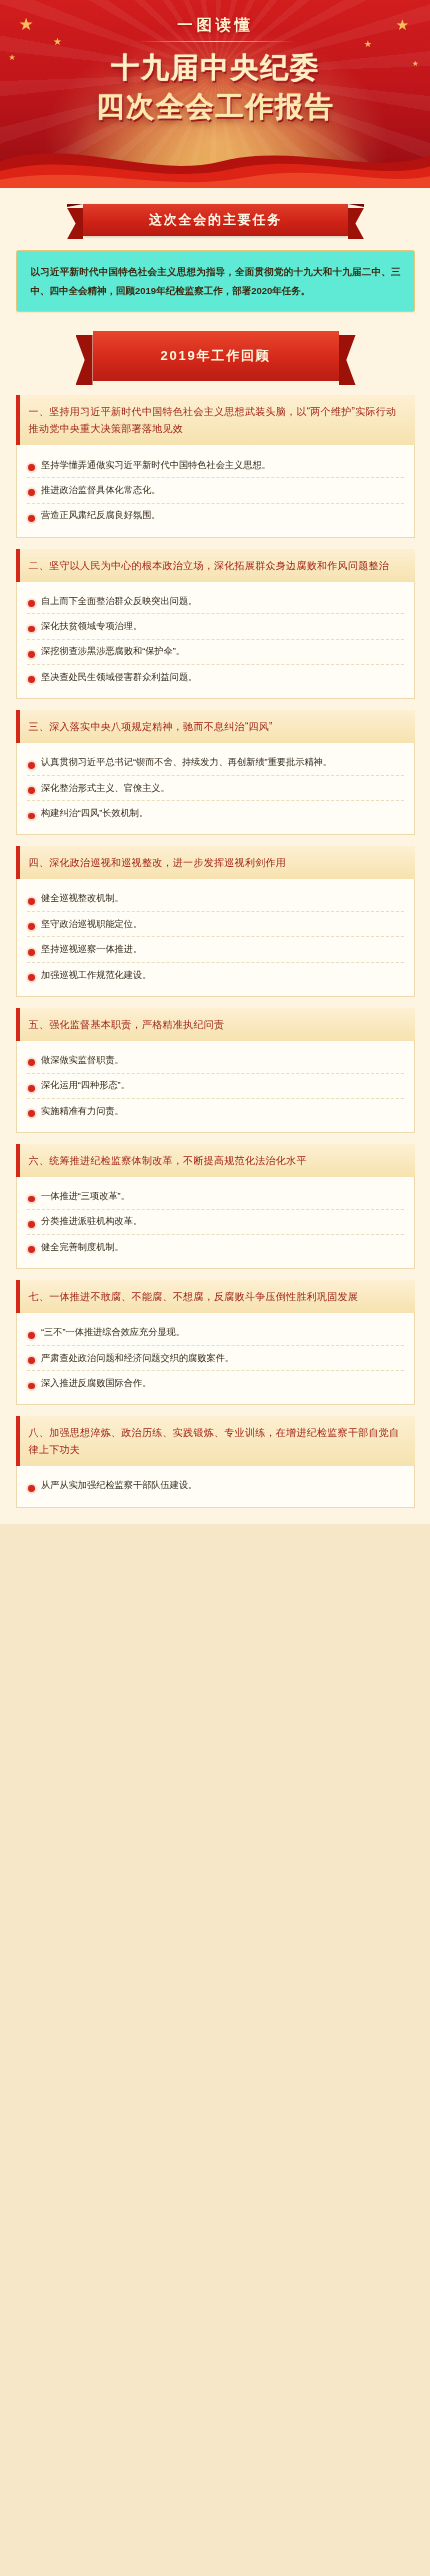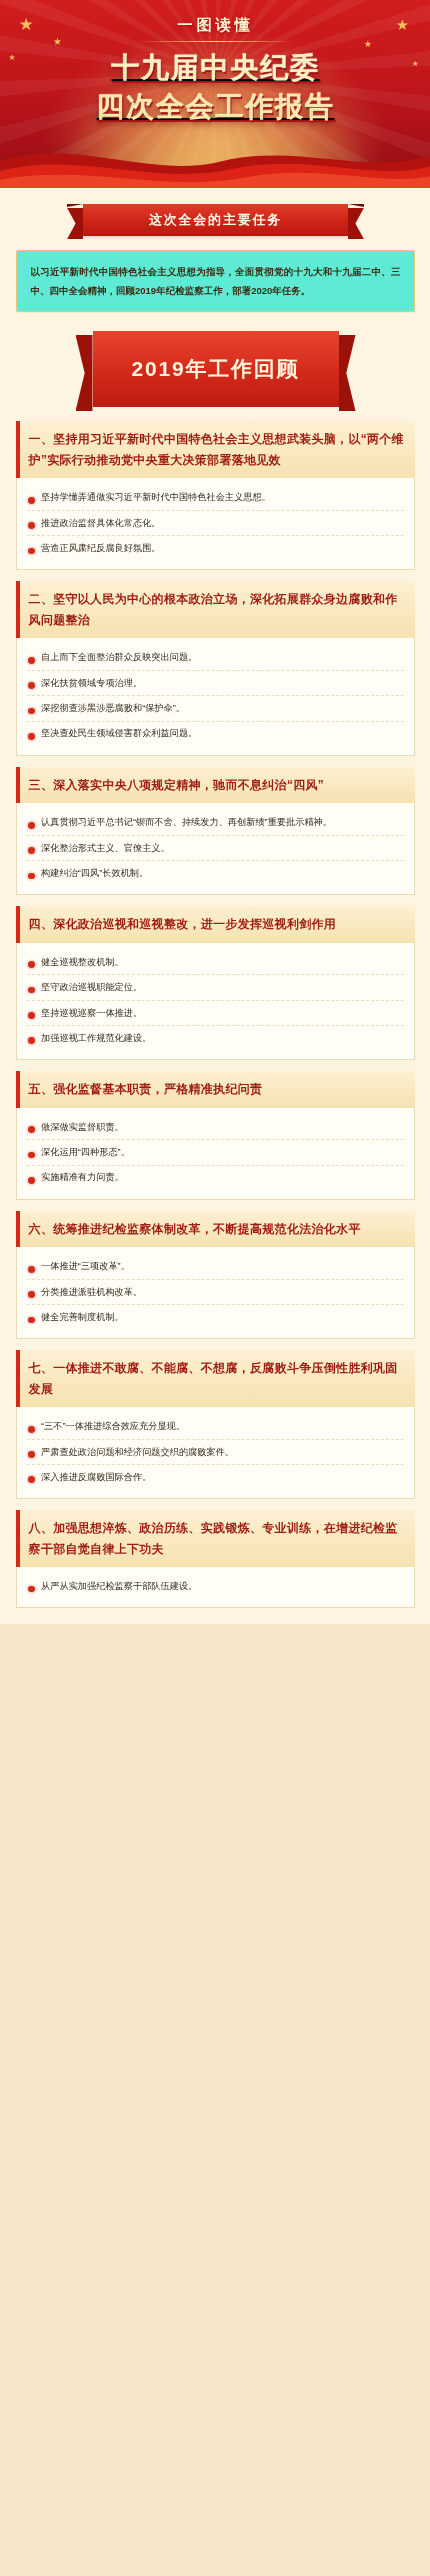--- a/index.html
+++ b/index.html
@@ -36,21 +36,21 @@
   .star {
     position:absolute; color:#ffd966; font-size:13.5px; opacity:.85;
   }
   .star.s1{ left:18.5px; top:13.5px; font-size:17px;}
   .star.s2{ left:53px; top:36px; font-size:9.9px;}
   .star.s3{ left:8.6px; top:53px; font-size:8px;}
   .star.s4{ right:22px; top:16px; font-size:14.8px;}
   .star.s5{ right:59px; top:38px; font-size:9.2px;}
   .star.s6{ right:12.3px; top:59px; font-size:7.4px;}
 
-  .hero-inner { position:relative; z-index:3; text-align:center; padding-top:14.8px;text-decoration:underline;}
+  .hero-inner { position:relative; z-index:3; text-align:center; padding-top:14.8px;}
   .kicker {
     display:inline-block;
     color:#fff4cf;
     font-size:15.4px;
     letter-spacing:3.7px;
     font-weight:bold;
     text-shadow:0 1.2px 2.5px rgba(120,0,0,.6);
   }
   .kicker-rule {
     width:160px; height:1.2px; margin:4.9px auto 8.6px;
@@ -121,39 +121,39 @@
     color:#3b2a10;
     text-align:justify;
     font-weight:bold;
     box-shadow:0 0.6px 0 #f0dcae;
   }
 
   
   .year-banner-wrap{ text-align:center; padding:13.5px 0 3.7px;}
   .year-banner{
     position:relative; display:inline-block; min-width:246px;
-    padding:24px 34px;
+    padding:16px 34px;
     background:linear-gradient(180deg,#e8452c 0%, #d4291a 55%, #ba1d12 100%);
-    color:#fff6dc; font-size:21px; font-weight:bold; letter-spacing:1.8px;
+    color:#fff6dc; font-size:13px; font-weight:bold; letter-spacing:1.8px;
   }
   .year-banner:before, .year-banner:after{
     content:""; position:absolute; top:4.3px; width:17px; height:100%; background:#9c1209;
   }
   .year-banner:before{ left:-17px; clip-path:polygon(0 0,100% 0,100% 100%,0 100%,9.2px 50%);}
   .year-banner:after{ right:-17px; clip-path:polygon(0 0,100% 0,calc(100% - 9.2px) 50%,100% 100%,0 100%);}
 
   
   .item { margin:11px 16px 0; }
   .item-head {
     background:linear-gradient(180deg,#fdf0d2 0%, #f6e2b0 100%);
     border-left:4.3px solid #d4291a;
     padding:8px 9.9px 8px 8.6px;
     color:#9e1c10;
-    font-size:12px;
-    font-weight:bold;
+    font-size:10px;
+    font-weight:normal;
     line-height:1.7;
     letter-spacing:0.3px;
   }
   .item-body {
     background:#fffdf6;
     border:0.6px solid #ecd9ad;
     border-top:none;
     padding:7.4px 9.9px 8.6px 9.9px;
   }
   .bullet {

